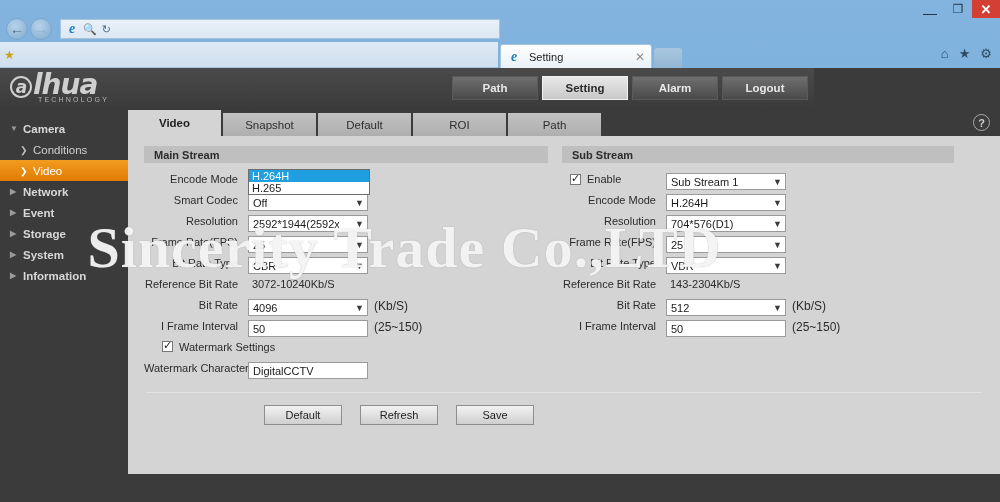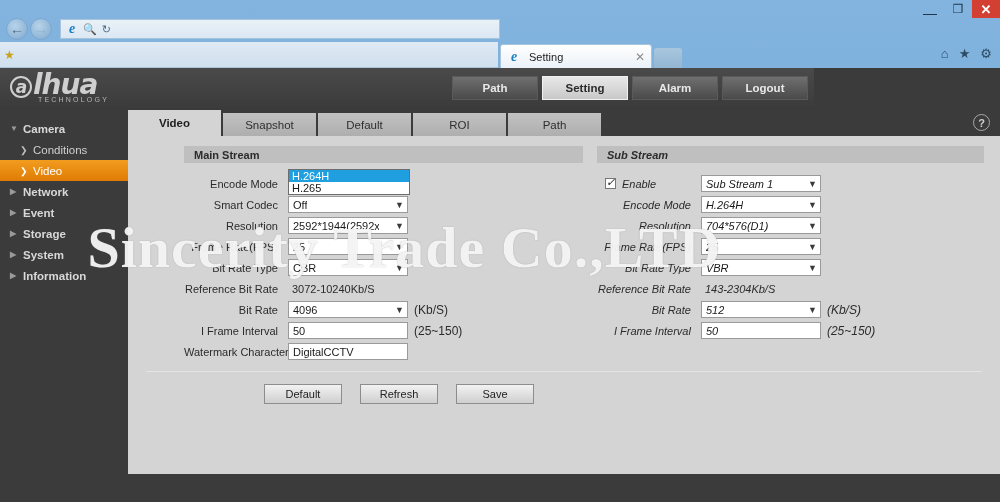--- a/index.html
+++ b/index.html
@@ -200,31 +200,31 @@
     font-size: 11px; font-weight: bold;
     display: flex; align-items: center; justify-content: center;
   }
   .panel {
     position: absolute; left: 0; top: 26px; right: 0; bottom: 28px;
     background: #d4d4d4;
     padding: 10px 16px 0 16px;
   }
   .cols { display: flex; gap: 14px; }
   .col { position: relative; }
-  .col.main { width: 404px; margin-left: 40px; }
-  .col.sub { width: 392px; font-style: italic; }
+  .col.main { width: 404px; }
+  .col.sub { width: 392px; }
   .sect-head {
     height: 17px;
     background: #bfbfbf;
     color: #2c2c2c; font-size: 11px; font-weight: bold;
     display: flex; align-items: center; padding-left: 10px;
     margin-bottom: 10px;
   }
   .row {
-    display: flex; align-items: center;
+    display: flex; align-items: flex-start;
     height: 21px; margin-bottom: 0px;
     font-size: 11px; color: #2b2b2b;
   }
   .row .lbl {
     width: 104px; text-align: right; padding-right: 10px;
     white-space: nowrap;
   }
   .field {
     width: 120px; height: 17px;
     background: #fff; border: 1px solid #9a9a9a;
@@ -469,20 +469,24 @@
             </div>
 
             <div class="row">
               <span class="lbl">I Frame Interval</span>
               <div class="field">
                 <span class="txt">50</span>
               </div>
               <span class="unit">(25~150)</span>
             </div>
 
+            <div class="row cbrow">
+              <span class="ck on"></span>
+              <span>Watermark Settings</span>
+            </div>
 
             <div class="row">
               <span class="lbl">Watermark Character</span>
               <div class="field">
                 <span class="txt">DigitalCCTV</span>
               </div>
             </div>
 
             <div class="dropdown-open" style="top:23px;">
               <div class="dd-opt hl">H.264H</div>

